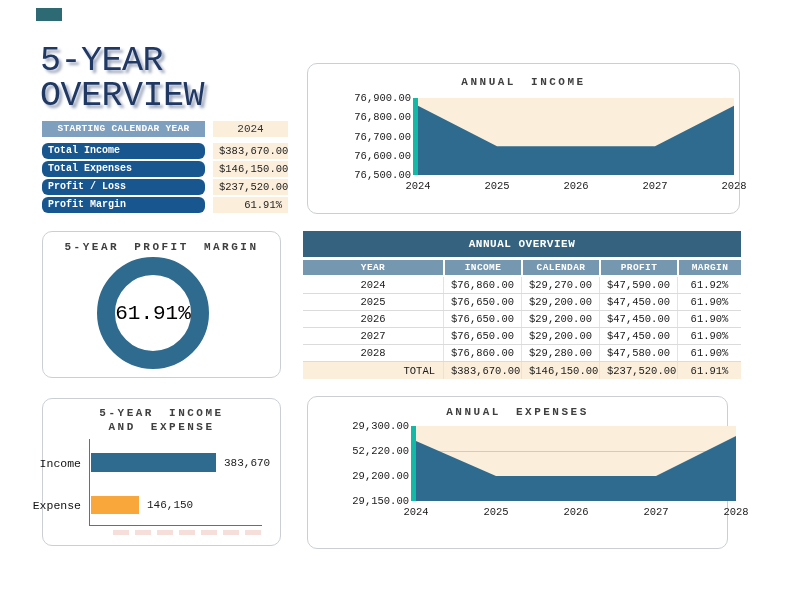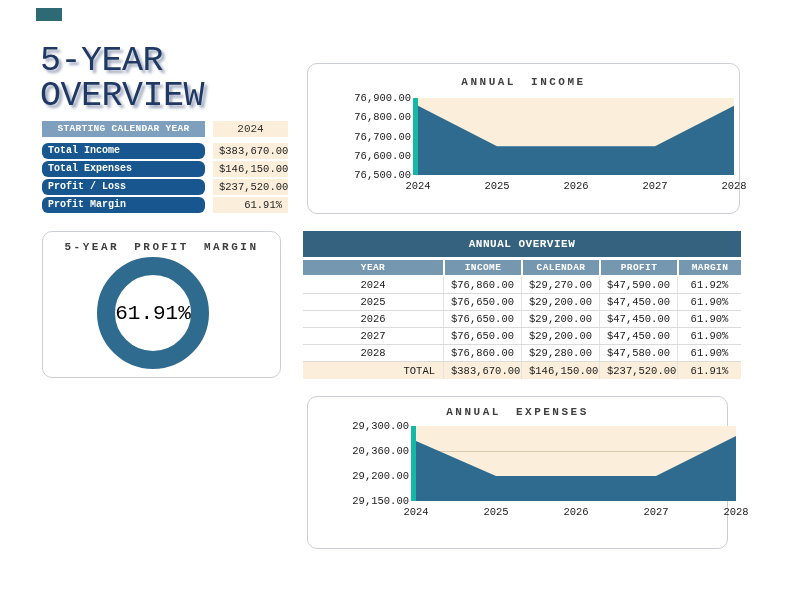--- a/index.html
+++ b/index.html
@@ -259,26 +259,45 @@
       </div>
   </section>
 
   <section class="card donut-card">
     <div class="chart-title">5-YEAR PROFIT MARGIN</div>
     <div class="donut">
       <div class="donut-label">61.91%</div>
     </div>
   </section>
 
+  <section class="card bar-card">
+    <div class="chart-title">
+      <span>5-YEAR INCOME</span><br>
+      <span>AND EXPENSE</span>
+    </div>
+    <div class="bar-plot" id="bar-plot">
+        <div class="bar-row" style="top: 14px; height: 19px;">
+          <div class="cat-label">Income</div>
+          <div class="bar-rect" style="width: 125px; background: rgb(47, 107, 142);"></div>
+          <div class="val-label" style="left: 134px;">383,670</div>
+        </div>
+        <div class="bar-row" style="top: 57px; height: 18px;">
+          <div class="cat-label">Expense</div>
+          <div class="bar-rect" style="width: 48px; background: rgb(249, 166, 59);"></div>
+          <div class="val-label" style="left: 57px;">146,150</div>
+        </div>
+      </div>
+    <div class="faint-caption"></div>
+  </section>
 
   <section class="card expenses-card">
     <div class="chart-title" style="top:9px">ANNUAL EXPENSES</div>
     <div class="chart-area" id="expenses-chart">
         <div class="ytick" style="top: 0%;">29,300.00</div>
-        <div class="ytick" style="top: 33.3333%;">20,360.00</div>
+        <div class="ytick" style="top: 33.3333%;">52,220.00</div>
         <div class="ytick" style="top: 66.6667%;">29,200.00</div>
         <div class="ytick" style="top: 100%;">29,150.00</div>
         <div class="gridline" style="top: 33.3333%;"></div>
         <svg viewBox="0 0 100 100" preserveAspectRatio="none">
           <polygon points="0,100 0,20 25,66.66666666666666 50,66.66666666666666 75,66.66666666666666 100,13.333333333333334 100,100" fill="#2F6B8E"></polygon>
         </svg>
         <div class="xtick" style="left: 0%;">2024</div>
         <div class="xtick" style="left: 25%;">2025</div>
         <div class="xtick" style="left: 50%;">2026</div>
         <div class="xtick" style="left: 75%;">2027</div>

